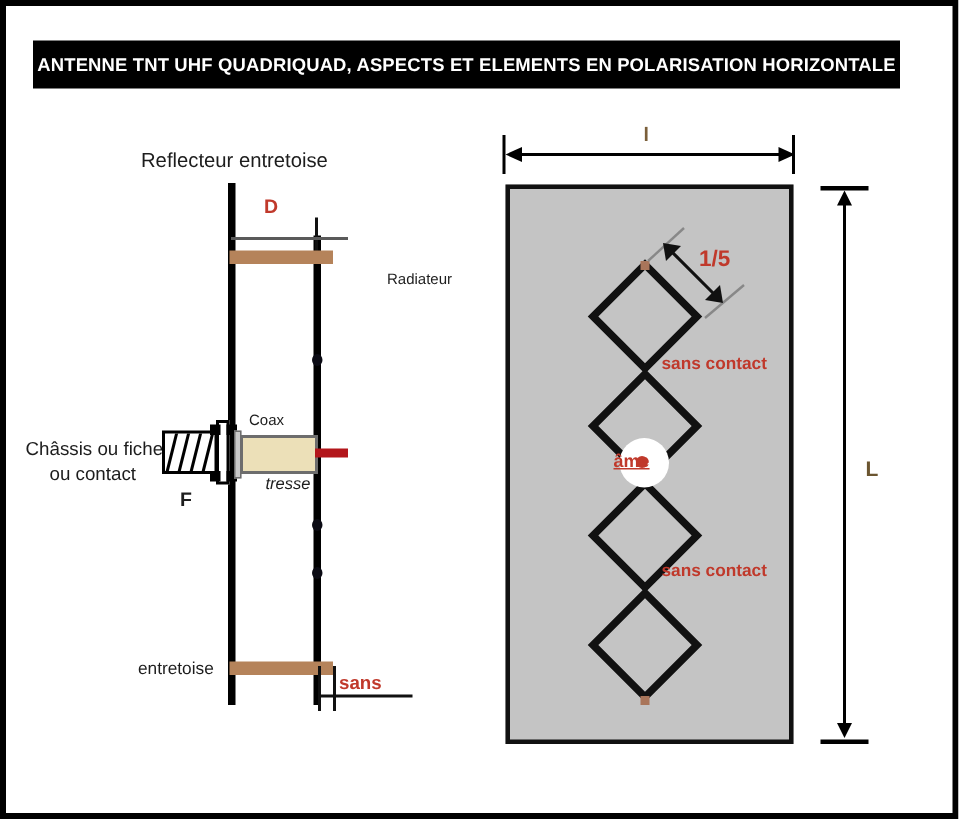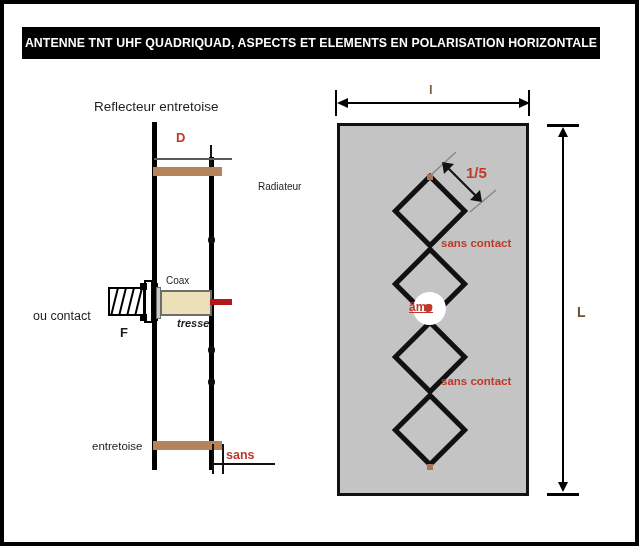--- a/index.html
+++ b/index.html
@@ -50,21 +50,21 @@
   .lbl-red {
     color: #c0392b;
     font-weight: bold;
   }
   .lbl-red-thin {
     color: #c0392b;
     font-weight: bold;
   }
   .lbl-ital {
     font-style: italic;
-    font-weight: bold;
+    font-weight: normal;
   }
   
   .vbar {
     position: absolute;
     background: #000000;
   }
   .spacer {
     position: absolute;
     background: #b5835a;
   }
@@ -254,20 +254,21 @@
   <div class="lbl lbl-red" style="left:172px; top:126px; font-size:13px;">D</div>
 
   <div class="spacer" style="left:149px; top:163px; width:69px; height:9px;"></div>
 
   <div class="lbl" style="left:214px; top:177px; font-size:10px;margin-left:40px;">Radiateur</div>
 
   <div class="dot" style="left:204px; top:232px; width:7px; height:8px;"></div>
   <div class="dot" style="left:204px; top:342px; width:7px; height:8px;"></div>
   <div class="dot" style="left:204px; top:374px; width:7px; height:8px;"></div>
 
+  <div class="lbl" style="left:13px; top:288px; font-size:12.5px;">Châssis ou fiche</div>
   <div class="lbl" style="left:29px; top:305px; font-size:12.5px;">ou contact</div>
 
   <div id="connector-body">
     <div class="thread" style="left:3px;"></div>
     <div class="thread" style="left:11px;"></div>
     <div class="thread" style="left:19px;"></div>
     <div class="thread" style="left:27px;"></div>
   </div>
 
   <div id="connector-flange"></div>

